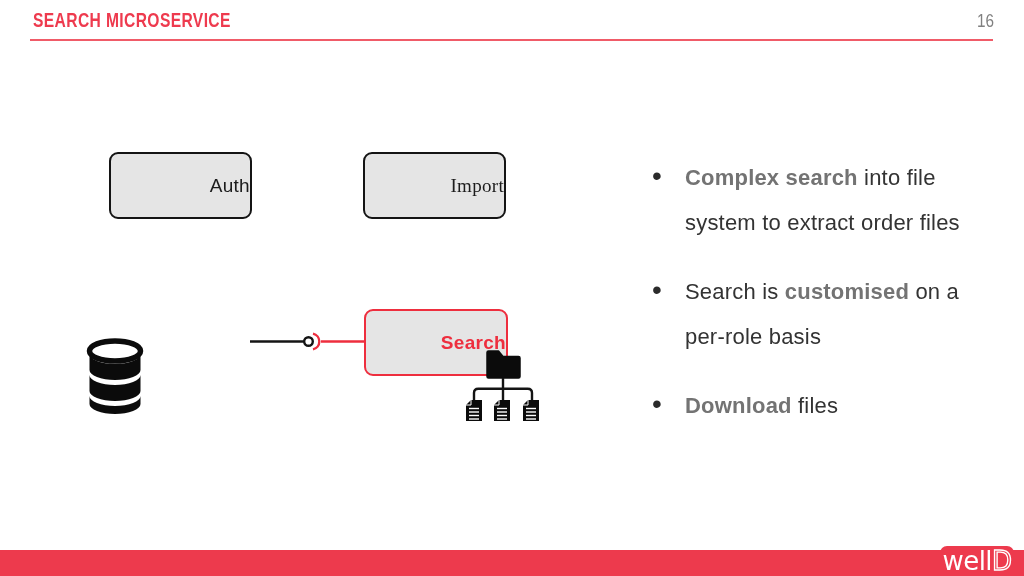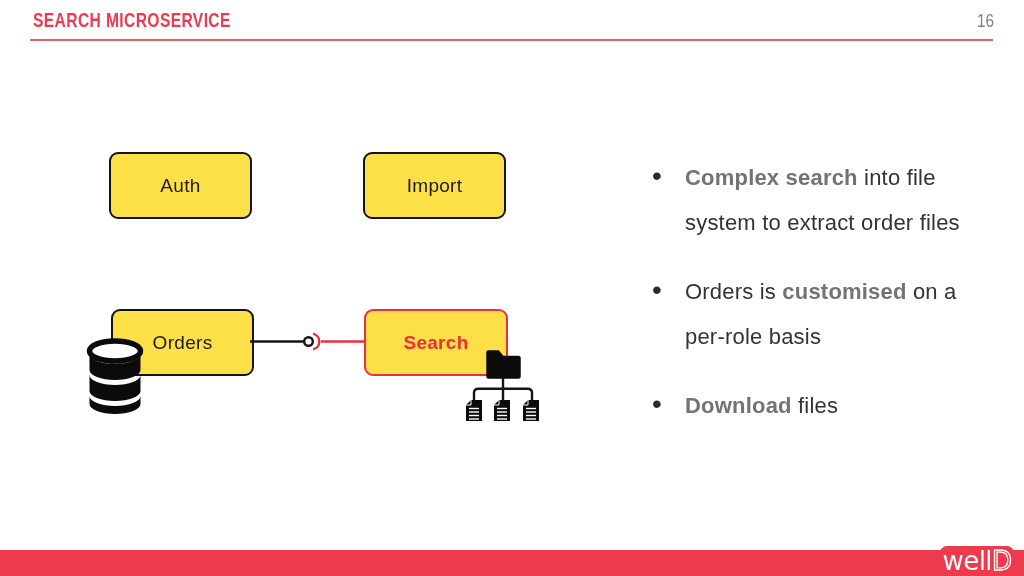--- a/index.html
+++ b/index.html
@@ -17,26 +17,26 @@
   .hdr-page{
     position:absolute;right:30px;top:11px;
     font-size:18px;color:#808080;transform:scaleX(.85);transform-origin:right top;
   }
   .hdr-rule{
     position:absolute;left:30px;right:31px;top:39px;height:2px;
     background:#f05b68;
   }
   
   .node{
-    position:absolute;display:flex;align-items:center;justify-content:center;
-    border:2px solid #141414;border-radius:9px;background:#fde047;
+    position:absolute;display:flex;align-items:center;justify-content:flex-end;
+    border:2px solid #141414;border-radius:9px;background:#e5e5e5;
     font-size:19px;color:#1c1c1c;letter-spacing:.3px;
   }
   .node-auth  {left:109px;top:152px;width:139px;height:63px;}
-  .node-import{left:363px;top:152px;width:139px;height:63px;}
+  .node-import{left:363px;top:152px;width:139px;height:63px;font-family:Liberation Serif, serif;}
   .node-orders{left:111px;top:309px;width:139px;height:63px;}
   .node-search{left:364px;top:309px;width:140px;height:63px;border-color:#ee2e3e;color:#ee2e3e;font-weight:bold;}
   
   .diagram-svg{position:absolute;left:0;top:0;pointer-events:none;}
   
   .bullets{
     position:absolute;left:652px;top:155px;width:338px;
     list-style:none;margin:0;padding:0;
     font-size:22px;line-height:45px;color:#333333;letter-spacing:.2px;
   }
@@ -68,23 +68,20 @@
 
   <div class="hdr-title">SEARCH MICROSERVICE</div>
   <div class="hdr-page">16</div>
   <div class="hdr-rule"></div>
 
   <div class="node node-auth">
     <span>Auth</span>
   </div>
   <div class="node node-import">
     <span>Import</span>
-  </div>
-  <div class="node node-orders">
-    <span>Orders</span>
   </div>
   <div class="node node-search">
     <span>Search</span>
   </div>
 
   <svg class="diagram-svg" width="1024" height="576" viewBox="0 0 1024 576">
 
     <g>
       <line x1="250" y1="341.5" x2="304" y2="341.5" stroke="#141414" stroke-width="2.4"></line>
       <circle cx="308.5" cy="341.5" r="4.3" fill="#ffffff" stroke="#141414" stroke-width="2.4"></circle>
@@ -138,21 +135,21 @@
         <line x1="526" y1="419" x2="536" y2="419"></line>
       </g>
     </g>
   </svg>
 
   <ul class="bullets">
     <li>
       <b>Complex search</b><span> into file system to extract order files</span>
     </li>
     <li>
-      <span>Orders is </span><b>customised</b><span> on a per-role basis</span>
+      <span>Search is </span><b>customised</b><span> on a per-role basis</span>
     </li>
     <li>
       <b>Download</b><span> files</span>
     </li>
   </ul>
 
   <div class="footer-bar"></div>
   <div class="footer-logo">
     <span>well</span>
       <span class="logo-d">D</span>

